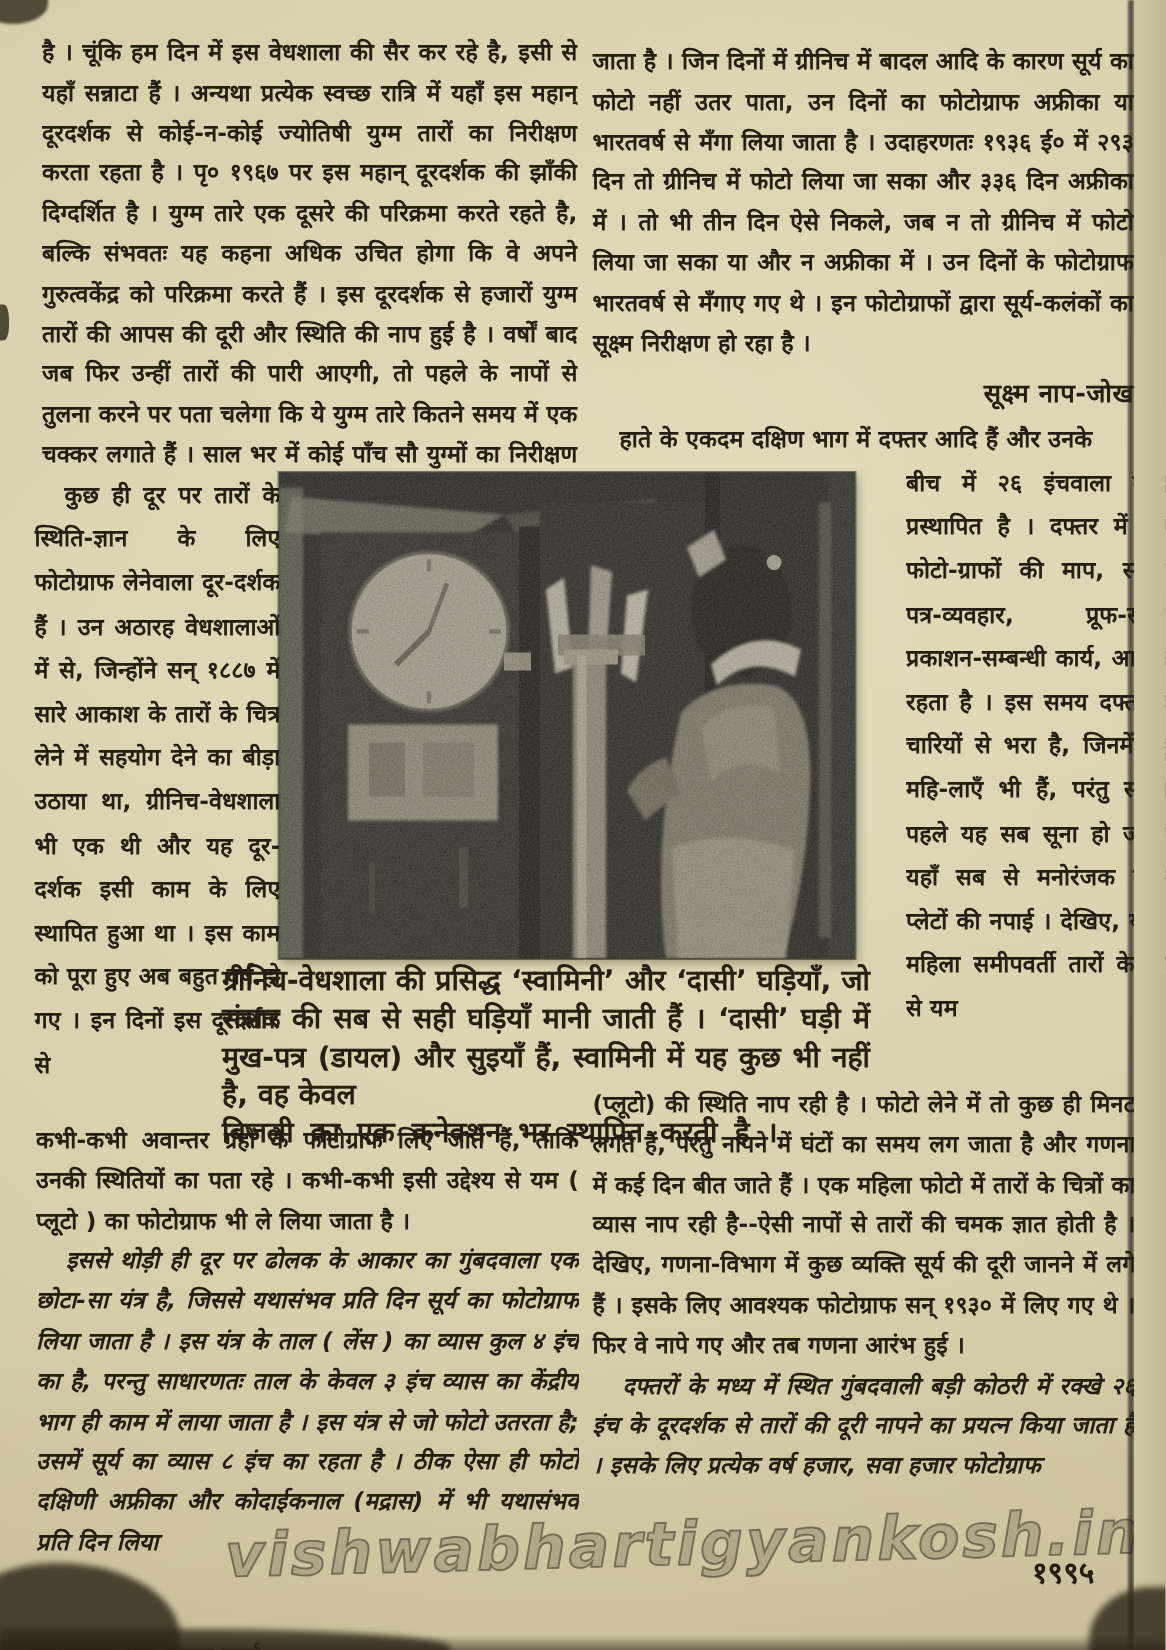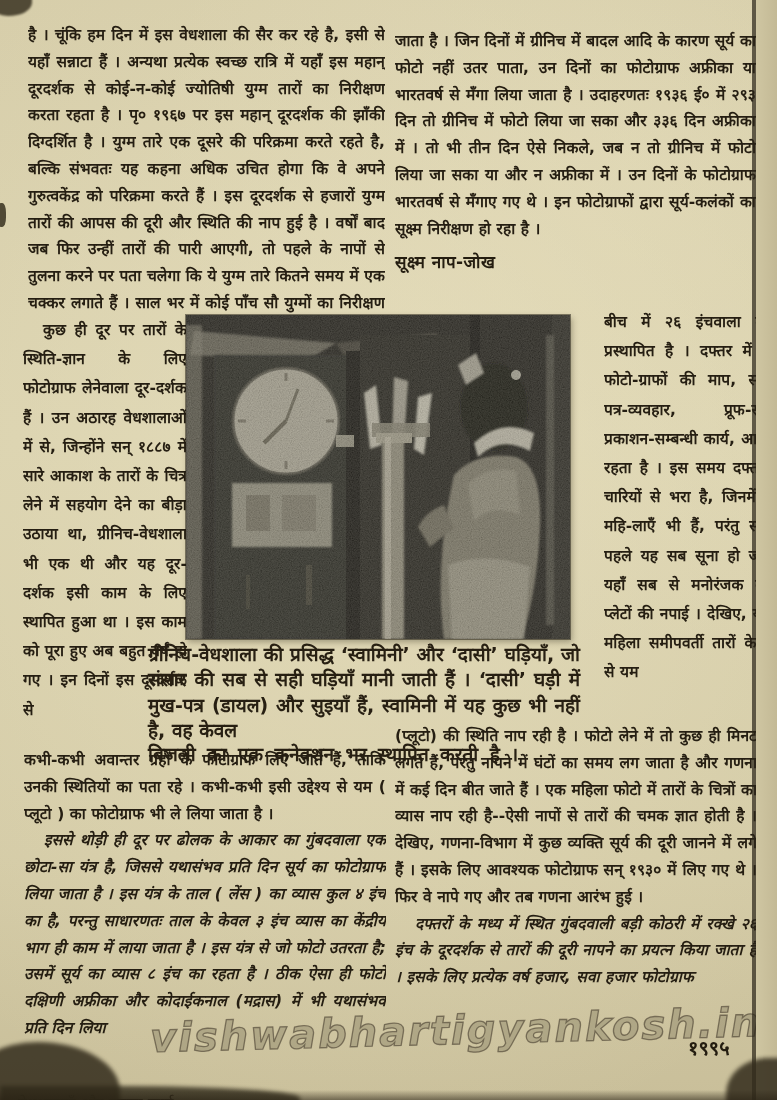--- a/index.html
+++ b/index.html
@@ -33,21 +33,21 @@
     color:#251e12;
     overflow:hidden;
     text-justify:inter-word;
   }
   .wide{font-size:15.5px;line-height:26.8px;}
   .narrow{font-size:15.5px;line-height:29.2px;}
   .lt-top{left:28px;top:22px;width:357px;height:296px;}
   .lt-narrow{left:23px;top:316px;width:164px;height:446px;}
   .lt-bottom{left:24px;top:747px;width:362px;height:290px;}
   .rt-top{left:395px;top:28px;width:361px;height:214px;}
-  .rt-heading{left:395px;top:250px;width:361px;text-align:left;font-size:17px;font-weight:700;letter-spacing:.4px;position:absolute;color:#241d10;}
+  .rt-heading{left:395px;top:250px;width:361px;text-align:right;font-size:17px;font-weight:700;letter-spacing:.4px;position:absolute;color:#241d10;}
   .rt-lead{left:397px;top:280px;width:359px;height:28px;text-indent:16px;}
   .rt-narrow{left:560px;top:308px;width:197px;height:452px;margin-left:44px;}
   .rt-bottom{left:395px;top:723px;width:362px;height:292px;}
   .indent{text-indent:20px;}
   p{margin:0;}
   .tx p + p{margin-top:0;font-style:italic;}
 
   
   .figure-wrap{position:absolute;left:186px;top:315px;width:384px;height:324px;
     box-shadow:0 0 0 1px rgba(30,26,16,.5), 2px 3px 6px rgba(40,33,18,.35);
@@ -158,20 +158,21 @@
 
   <div class="tx wide lt-bottom">
     <p>कभी-कभी अवान्तर ग्रहों के फोटोग्राफ लिए जाते हैं, ताकि उनकी स्थितियों का पता रहे ।  कभी-कभी इसी उद्देश्य से यम ( प्लूटो ) का फोटोग्राफ भी ले लिया जाता है ।</p>
     <p class="indent">इससे थोड़ी ही दूर पर ढोलक के आकार का गुंबदवाला एक छोटा-सा यंत्र है, जिससे यथासंभव प्रति दिन सूर्य का फोटोग्राफ लिया जाता है । इस यंत्र के ताल ( लेंस ) का व्यास कुल ४ इंच का है, परन्तु साधारणतः ताल के केवल ३ इंच व्यास का केंद्रीय भाग ही काम में लाया जाता है । इस यंत्र से जो फोटो उतरता है; उसमें सूर्य का व्यास ८ इंच का रहता है । ठीक ऐसा ही फोटो दक्षिणी अफ्रीका और कोदाईकनाल (मद्रास) में भी यथासंभव प्रति दिन लिया</p>
   </div>
 
   <div class="tx wide rt-top">जाता है । जिन दिनों में ग्रीनिच में बादल आदि के कारण सूर्य का फोटो नहीं उतर पाता, उन दिनों का फोटोग्राफ अफ्रीका या भारतवर्ष से मँगा लिया जाता है । उदाहरणतः १९३६ ई० में २९३ दिन तो ग्रीनिच में फोटो लिया जा सका और ३३६ दिन अफ्रीका में । तो भी तीन दिन ऐसे निकले, जब न तो ग्रीनिच में फोटो लिया जा सका या और न अफ्रीका में । उन दिनों के फोटोग्राफ भारतवर्ष से मँगाए गए थे । इन फोटोग्राफों द्वारा सूर्य-कलंकों का सूक्ष्म निरीक्षण हो रहा है ।</div>
 
   <div class="rt-heading">सूक्ष्म नाप-जोख</div>
 
+  <div class="tx wide rt-lead">हाते के एकदम दक्षिण भाग में दफ्तर आदि हैं और उनके</div>
 
   <div class="tx narrow rt-narrow">बीच में २६ इंचवाला दूरदर्शक प्रस्थापित है । दफ्तर में गणना, फोटो-ग्राफों की माप, साधा-रण पत्र-व्यवहार, प्रूफ-संशोधन, प्रकाशन-सम्बन्धी कार्य, आदि होता रहता है । इस समय दफ्तर कर्म-चारियों से भरा है, जिनमें बहुतेरी महि-लाएँ भी हैं, परंतु संध्या के पहले यह सब सूना हो जायगा । यहाँ सब से मनोरंजक काम है प्लेटों की नपाई । देखिए, यहाँ एक महिला समीपवर्ती तारों के हिसाब से यम</div>
 
   <div class="tx wide rt-bottom">
     <p>(प्लूटो) की स्थिति नाप रही है । फोटो लेने में तो कुछ ही मिनट लगते हैं, परंतु नापने में घंटों का समय लग जाता है और गणना में कई दिन बीत जाते हैं । एक महिला फोटो में तारों के चित्रों का व्यास नाप रही है--ऐसी नापों से तारों की चमक ज्ञात होती है । देखिए, गणना-विभाग में कुछ व्यक्ति सूर्य की दूरी जानने में लगे हैं । इसके लिए आवश्यक फोटोग्राफ सन् १९३० में लिए गए थे । फिर वे नापे गए और तब गणना आरंभ हुई ।</p>
     <p class="indent">दफ्तरों के मध्य में स्थित गुंबदवाली बड़ी कोठरी में रक्खे २६ इंच के दूरदर्शक से तारों की दूरी नापने का प्रयत्न किया जाता है । इसके लिए प्रत्येक वर्ष हजार, सवा हजार फोटोग्राफ</p>
   </div>
 
   <div class="running-title">वेधशालाएँ और उनका कार्य</div>
   <div class="watermark">vishwabhartigyankosh.in</div>

